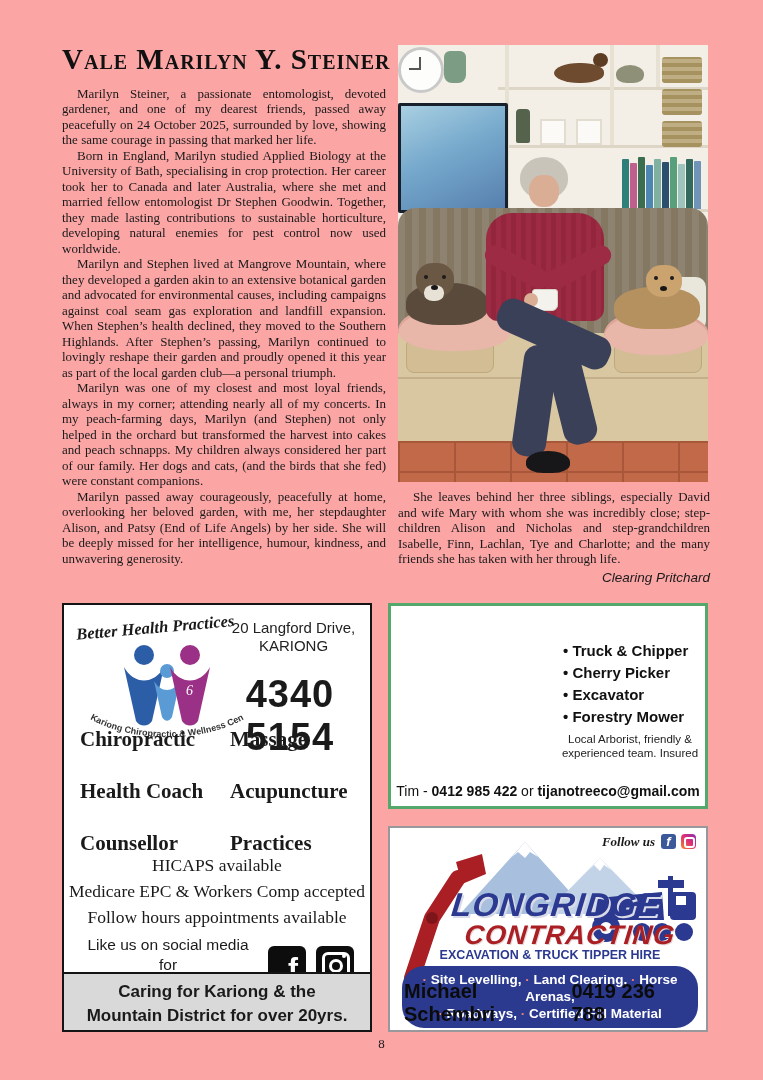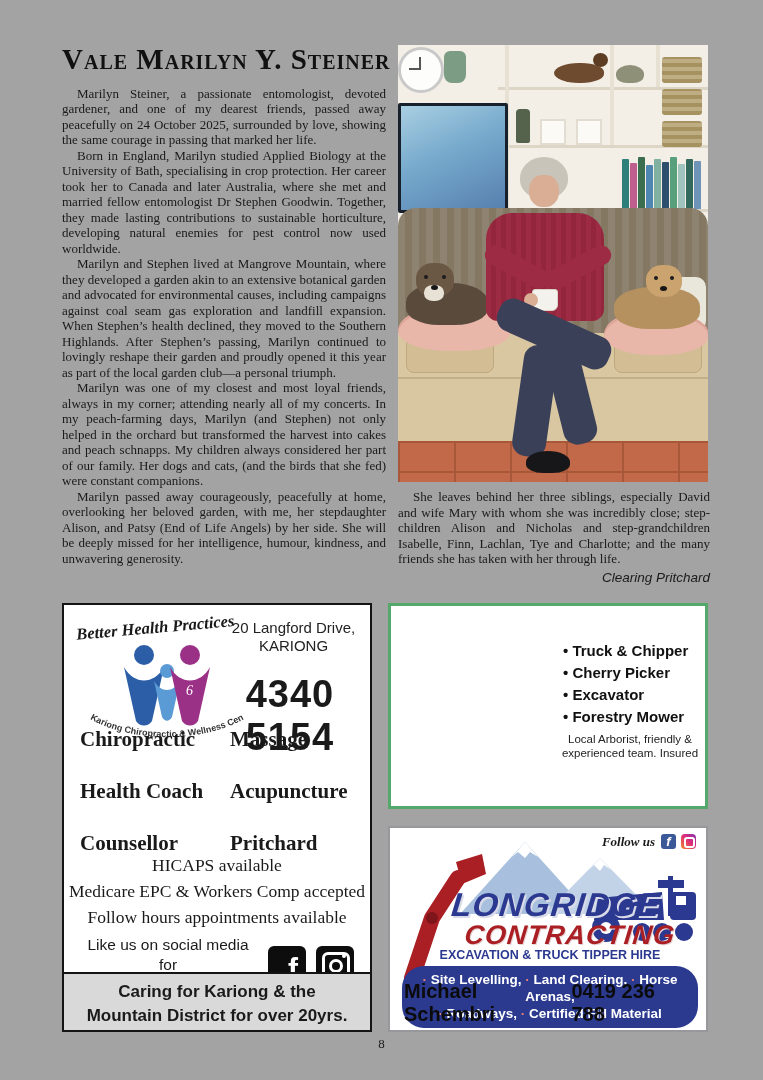--- a/index.html
+++ b/index.html
@@ -1,16 +1,16 @@
 <!DOCTYPE html>
 <html><head>
 <meta charset="utf-8">
 <style>
   html,body{margin:0;padding:0;background:#fff;}
-  .page{position:relative;width:763px;height:1080px;background:#a3a3a3;overflow:hidden;
+  .page{position:relative;width:763px;height:1080px;background:#fca5a5;overflow:hidden;
         font-family:"Liberation Serif",serif;color:#1a1a1a;}
 
   
   .article-col{position:absolute;left:62px;top:44px;width:324px;}
   .article-title{font-family:"Liberation Serif",serif;font-variant:small-caps;
     font-weight:bold;font-size:29px;letter-spacing:1px;white-space:nowrap;line-height:1.1;
     margin:0 0 10px 0;color:#111;}
   .article-col p{margin:0;font-size:13px;line-height:15.5px;text-align:justify;text-indent:15px;}
   .photo-caption{position:absolute;left:398px;top:489px;width:312px;font-size:13px;
     line-height:15.5px;text-align:justify;}
@@ -270,21 +270,21 @@
       <div class="row">
         <div class="c1">Chiropractic</div>
         <div>Massage</div>
       </div>
       <div class="row">
         <div class="c1">Health Coach</div>
         <div>Acupuncture</div>
       </div>
       <div class="row">
         <div class="c1">Counsellor</div>
-        <div>Pritchard</div>
+        <div>Practices</div>
       </div>
     </div>
     <div class="bhp-info">
       <div>HICAPS available</div>
       <div>Medicare EPC &amp; Workers Comp accepted</div>
       <div>Follow hours appointments available</div>
     </div>
     <div class="bhp-social">
       <div class="bhp-social-text">
         <div>Like us on social media for</div>
@@ -306,20 +306,23 @@
   <div class="ad ad-tijano">
     <ul class="tij-list">
       <li>Truck &amp; Chipper</li>
       <li>Cherry Picker</li>
       <li>Excavator</li>
       <li>Forestry Mower</li>
     </ul>
     <div class="tij-blurb">
       <div>Local Arborist, friendly &amp;</div>
       <div>experienced team. Insured</div>
+    </div>
+    <div class="tij-contact">
+      <span>Tim - </span><b>0412 985 422</b><span> or </span><b>tijanotreeco@gmail.com</b>
     </div>
   </div>
 
   <div class="ad ad-lr">
     <div class="lr-follow">
       <span>Follow us</span>
       <span class="lr-fb">f</span>
       <span class="lr-ig"></span>
     </div>
     <svg class="lr-mountains" width="210" height="78" viewBox="0 0 210 78">

